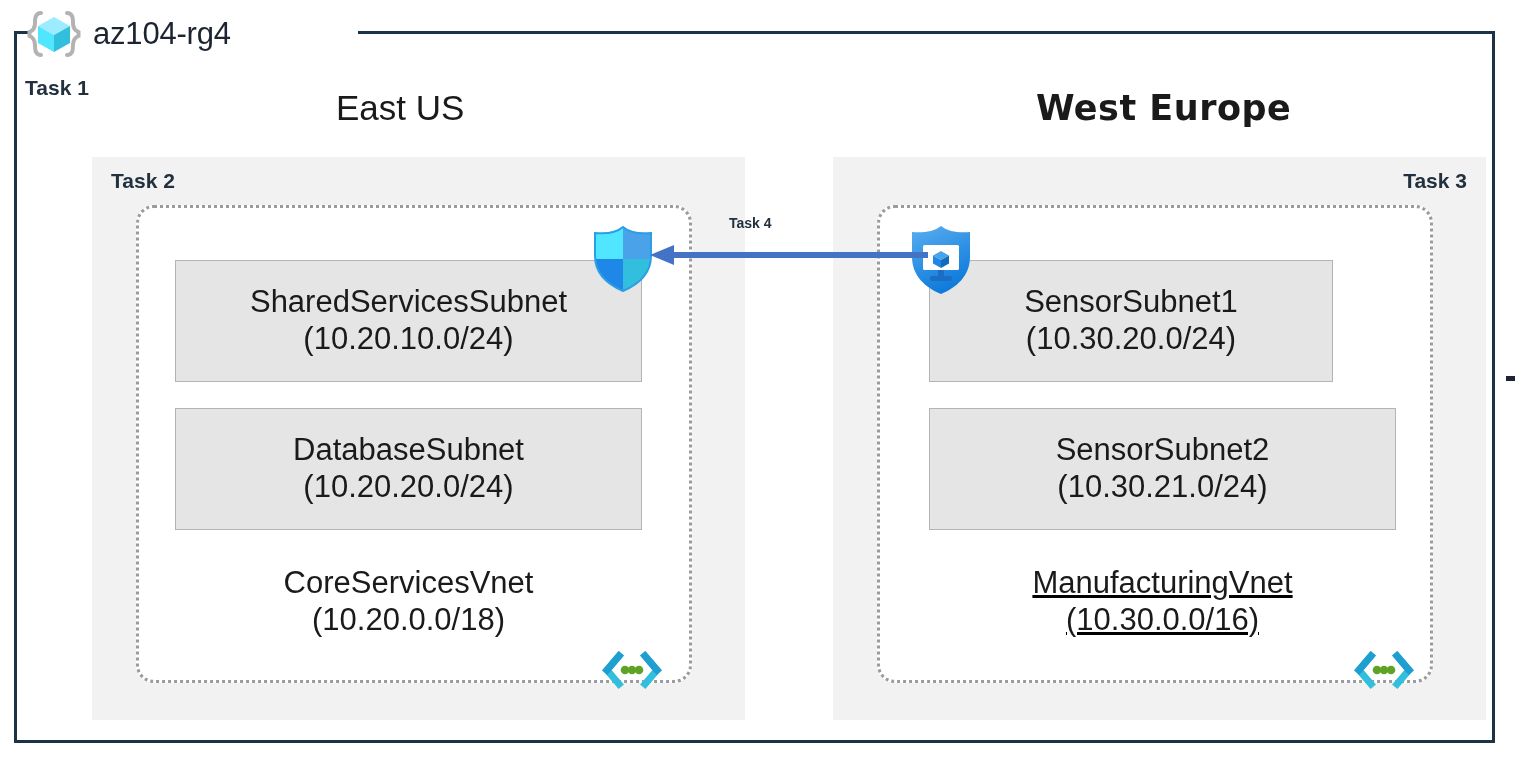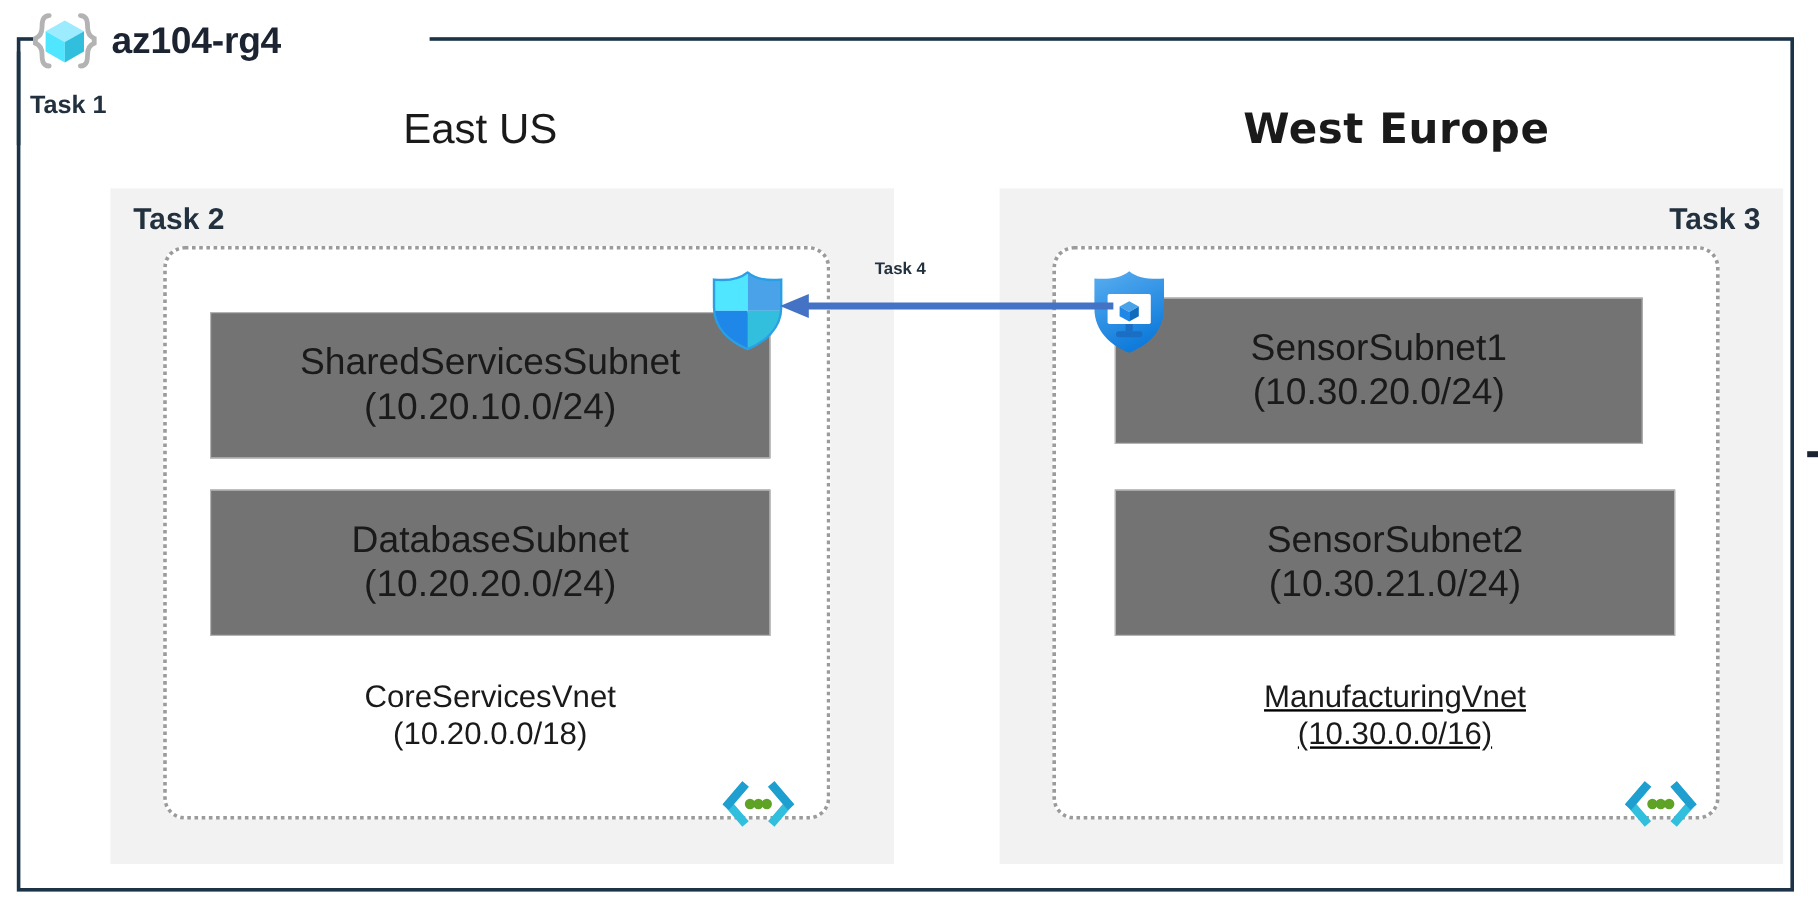--- a/index.html
+++ b/index.html
@@ -44,21 +44,21 @@
     position: absolute;
     left: 24px;
     top: 8px;
     height: 52px;
     display: flex;
     align-items: center;
     gap: 9px;
   }
   .rg-title {
     font-size: 31px;
-    font-weight: bold;
+    font-weight: normal;
     color: #1b2430;
     letter-spacing: -0.2px;
     white-space: nowrap;
   }
 
   
   .rg-icon { width: 60px; height: 48px; display: block; }
 
   
   .task1-label {
@@ -104,21 +104,21 @@
   .region-box {
     position: absolute;
     background: #f2f2f2;
     border: none;
   }
   #region-east  { left: 92px;  top: 157px; width: 653px; height: 563px; }
   #region-west  { left: 833px; top: 157px; width: 653px; height: 563px; }
 
   .task-tag {
     position: absolute;
-    font-size: 25px;
+    font-size: 21px;
     font-weight: bold;
     color: #23313f;
     white-space: nowrap;
   }
   .task-tag.left  { left: 19px;  top: 12px; }
   .task-tag.right { right: 19px; top: 12px; text-align: center; }
 
   
   .vnet-box {
     position: absolute;
@@ -126,49 +126,49 @@
     border-radius: 18px;
     background: #ffffff;
     box-sizing: border-box;
   }
   #vnet-core  { left: 136px; top: 205px; width: 556px; height: 478px; }
   #vnet-manu  { left: 877px; top: 205px; width: 556px; height: 478px; }
 
   
   .subnet-box {
     position: absolute;
-    background: #737373;
+    background: #e5e5e5;
     border: 1px solid #b4b4b4;
     box-sizing: border-box;
     display: flex;
     flex-direction: column;
     align-items: center;
     justify-content: center;
     line-height: 1.18;
   }
   .subnet-name, .subnet-cidr {
     font-size: 31px;
     color: #1a1a1a;
     white-space: nowrap;
   }
   #subnet-shared   { left: 175px;  top: 260px; width: 467px; height: 122px; }
   #subnet-database { left: 175px;  top: 408px; width: 467px; height: 122px; }
-  #subnet-sensor1  { left: 929px;  top: 248px; width: 440px; height: 122px; }
+  #subnet-sensor1  { left: 929px;  top: 260px; width: 404px; height: 122px; }
   #subnet-sensor2  { left: 929px;  top: 408px; width: 467px; height: 122px; }
 
   
   .vnet-caption {
     position: absolute;
     text-align: center;
     line-height: 1.18;
     width: 467px;
   }
   .vnet-caption span {
     display: block;
-    font-size: 26px;
+    font-size: 31px;
     color: #1a1a1a;
     white-space: nowrap;
   }
   #caption-core { left: 175px; top: 565px; }
   #caption-manu { left: 929px; top: 565px; text-decoration: underline; }
 
   
   .vnet-icon { position: absolute; width: 64px; height: 44px; }
   #vneticon-core { left: 600px;  top: 648px; }
   #vneticon-manu { left: 1352px; top: 648px; }

